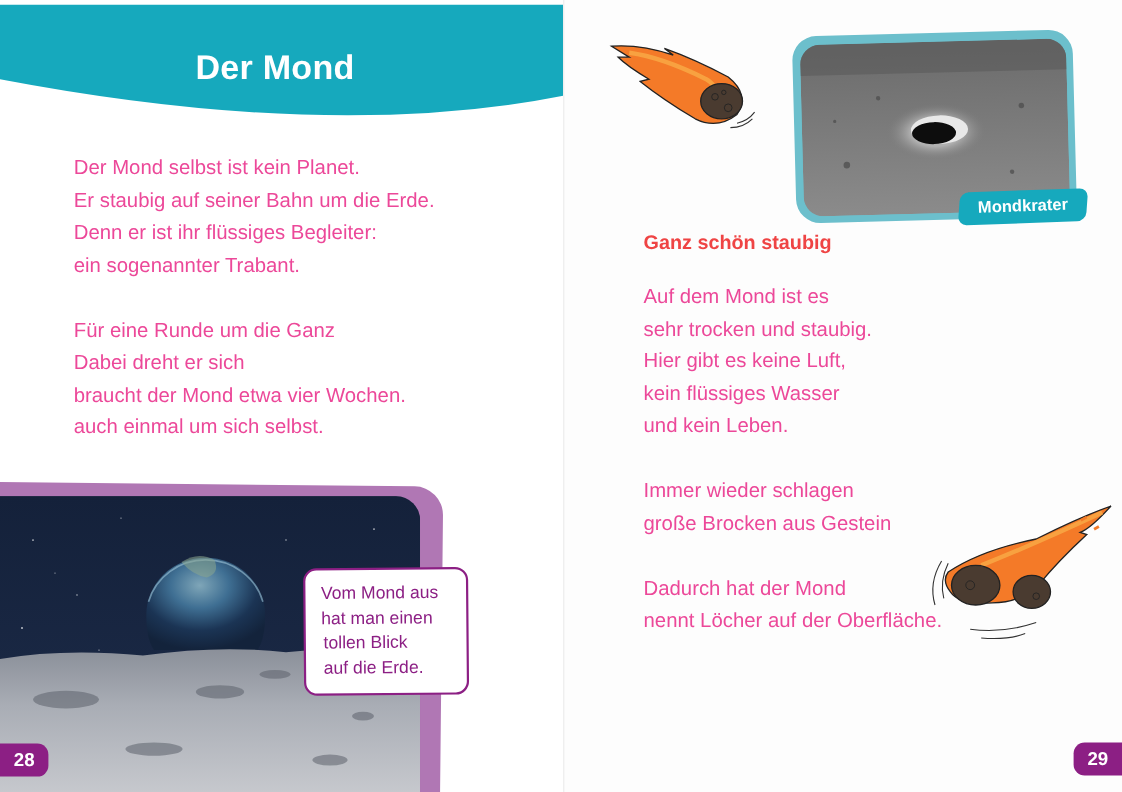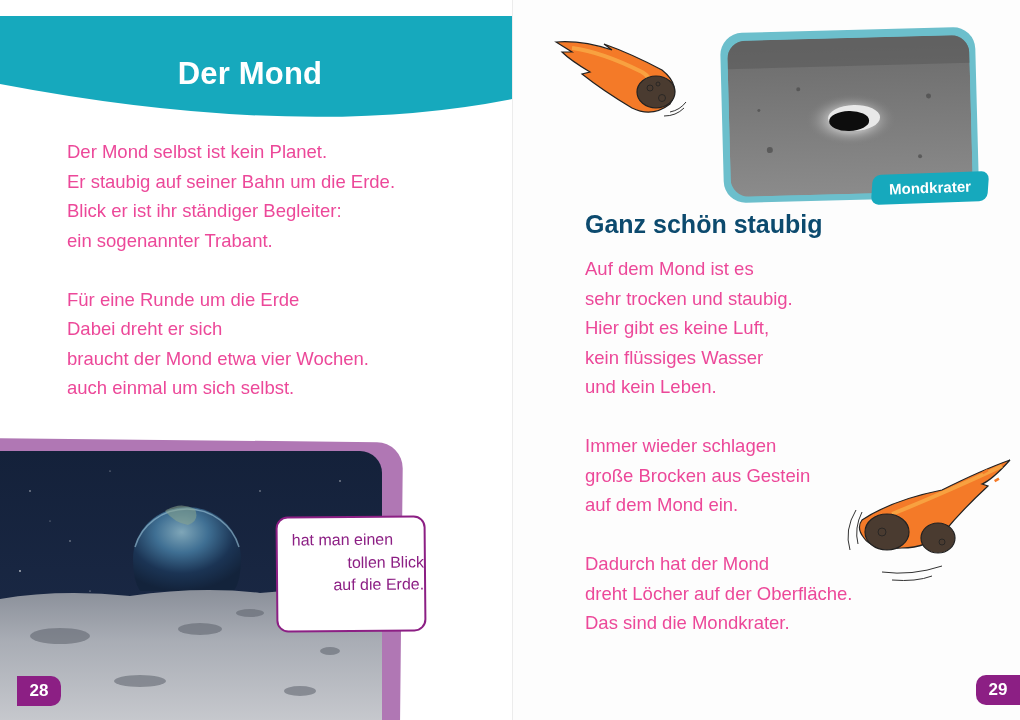--- a/index.html
+++ b/index.html
@@ -4,21 +4,21 @@
   <style>
     * { box-sizing: border-box; margin: 0; padding: 0; }
     html, body { width: 1020px; height: 720px; overflow: hidden; background: #ffffff; }
     body { position: relative; font-family: "Liberation Sans", "DejaVu Sans", sans-serif; color: #1a1a1a; }
 
     .page { position: absolute; top: 0; height: 720px; background: #fff; overflow: hidden; }
     .page-left { left: 0; width: 512px; }
     .page-right { left: 512px; width: 508px; background: #fdfdfd; border-left: 1px solid #ececec; }
 
     
-    .banner { position: absolute; left: 0; top: 16px; width: 532px; height: 110px; }
+    .banner { position: absolute; left: 0; top: 4px; width: 532px; height: 110px; }
     .banner svg { position: absolute; left: 0; top: 0; }
     .banner-title { position: absolute; left: 0; width: 500px; top: 40px; text-align: center;
       color: #fff; font-weight: bold; font-size: 31px; letter-spacing: 0.2px; }
 
     .body-text { position: absolute; font-size: 18.5px; line-height: 29.5px; color: #ec4899; }
     .body-text .line { display: block; white-space: nowrap; }
     .body-text .gap { display: block; height: 29.5px; }
 
     .left-text { left: 67px; top: 137px; }
 
@@ -26,61 +26,61 @@
     .photo-frame { position: absolute; left: -20px; top: 438px; width: 423px; height: 300px;
       background: #b077b4; border-radius: 0 26px 0 0; transform: rotate(0.6deg); transform-origin: left top; }
     .photo-inner { position: absolute; left: 0; top: 451px; width: 382px; height: 269px;
       border-radius: 0 22px 0 0; overflow: hidden; }
     .photo-inner svg { display: block; }
 
     .callout { position: absolute; left: 276px; top: 516px; width: 150px; height: 116px;
       background: #fff; border: 2.5px solid #8c1f84; border-radius: 12px; transform: rotate(-0.5deg);
       padding: 11px 0 0 14px; }
     .callout .line { display: block; color: #8c1f84; font-size: 16px; line-height: 22.5px; white-space: nowrap; }
-    .callout .line.indent { padding-left: 2px; text-align: right; }
+    .callout .line.indent { padding-left: 2px; }
 
     .page-num { position: absolute; width: 44px; height: 30px; background: #8c1f84; color: #fff;
       font-weight: bold; font-size: 17px; line-height: 30px; text-align: center; }
-    .page-num-left { left: 17px; top: 676px; border-radius: 0 10px 10px 0; }
+    .page-num-left { left: 0; top: 676px; border-radius: 0 10px 10px 0; }
     .page-num-right { left: 976px; top: 675px; border-radius: 10px 0 0 10px; }
 
     
     .crater-frame { position: absolute; left: 722px; top: 30px; width: 255px; height: 170px;
       background: #6cbfcc; border-radius: 22px; transform: rotate(-1.5deg); }
     .crater-inner { position: absolute; left: 729px; top: 38px; width: 242px; height: 156px;
       border-radius: 18px; overflow: hidden; transform: rotate(-1.5deg); }
     .crater-label { position: absolute; left: 872px; top: 173px; width: 116px; height: 30px;
       background: #16a9bd; border-radius: 8px; transform: skewX(-6deg) rotate(-2deg); }
     .crater-label span { display: block; transform: skewX(6deg); color: #fff; font-weight: bold;
       font-size: 15px; line-height: 30px; text-align: center; }
 
-    .right-heading { position: absolute; left: 585px; top: 210px; color: #0c4a6e; font-weight: bold;
-      font-size: 25px; white-space: nowrap; }
+    .right-heading { position: absolute; left: 585px; top: 210px; color: #ef4444; font-weight: bold;
+      font-size: 18px; white-space: nowrap; }
     .right-text { left: 585px; top: 254px; }
 
     .meteor { position: absolute; }
   </style>
 </head>
 <body>
 
 <div class="page page-left">
   <div class="banner">
     <svg width="512" height="110" viewBox="0 0 512 110">
       <path d="M0 0 H512 V83 Q300 125 0 68 Z" fill="#16a9bd"></path>
     </svg>
     <div class="banner-title">Der Mond</div>
   </div>
 
   <div class="body-text left-text">
     <span class="line">Der Mond selbst ist kein Planet.</span>
     <span class="line">Er staubig auf seiner Bahn um die Erde.</span>
-    <span class="line">Blick er ist ihr ständiger Begleiter:</span>
+    <span class="line">Denn er ist ihr flüssiges Begleiter:</span>
     <span class="line">ein sogenannter Trabant.</span>
     <span class="gap"></span>
-    <span class="line">Für eine Runde um die Erde</span>
+    <span class="line">Für eine Runde um die Ganz</span>
     <span class="line">Dabei dreht er sich</span>
     <span class="line">braucht der Mond etwa vier Wochen.</span>
     <span class="line">auch einmal um sich selbst.</span>
   </div>
 
   <div class="photo-frame"></div>
   <div class="photo-inner">
     <svg width="382" height="269" viewBox="0 0 382 269">
       <defs>
         <linearGradient id="sky" x1="0" y1="0" x2="0" y2="1">
@@ -123,20 +123,21 @@
         <ellipse cx="200" cy="178" rx="22" ry="6"></ellipse>
         <ellipse cx="250" cy="162" rx="14" ry="4"></ellipse>
         <ellipse cx="330" cy="200" rx="10" ry="4"></ellipse>
         <ellipse cx="140" cy="230" rx="26" ry="6"></ellipse>
         <ellipse cx="300" cy="240" rx="16" ry="5"></ellipse>
       </g>
     </svg>
   </div>
 
   <div class="callout">
+    <span class="line">Vom Mond aus</span>
     <span class="line">hat man einen</span>
     <span class="line indent">tollen Blick</span>
     <span class="line indent">auf die Erde.</span>
   </div>
 
   <div class="page-num page-num-left">28</div>
 </div>
 
 <div class="page page-right"></div>
 
@@ -186,25 +187,23 @@
 
 <div class="body-text right-text">
   <span class="line">Auf dem Mond ist es</span>
   <span class="line">sehr trocken und staubig.</span>
   <span class="line">Hier gibt es keine Luft,</span>
   <span class="line">kein flüssiges Wasser</span>
   <span class="line">und kein Leben.</span>
   <span class="gap"></span>
   <span class="line">Immer wieder schlagen</span>
   <span class="line">große Brocken aus Gestein</span>
-  <span class="line">auf dem Mond ein.</span>
   <span class="gap"></span>
   <span class="line">Dadurch hat der Mond</span>
-  <span class="line">dreht Löcher auf der Oberfläche.</span>
-  <span class="line">Das sind die Mondkrater.</span>
+  <span class="line">nennt Löcher auf der Oberfläche.</span>
 </div>
 
 <svg class="meteor" style="left:832px; top:450px;" width="185" height="140" viewBox="0 0 185 140">
   <path d="M30 70 Q60 50 110 40 Q150 20 178 10 Q160 30 150 34 L156 36 Q130 60 112 82 Q95 98 70 98 Q40 100 32 88 Q24 78 30 70 Z" fill="#f47a28" stroke="#222" stroke-width="1.2"></path>
   <path d="M60 64 Q110 44 170 16" fill="none" stroke="#f9b24a" stroke-width="4" opacity="0.7"></path>
   <ellipse cx="55" cy="82" rx="22" ry="18" fill="#4a3b30" stroke="#222" stroke-width="1.2"></ellipse>
   <ellipse cx="106" cy="88" rx="17" ry="15" fill="#4a3b30" stroke="#222" stroke-width="1.2"></ellipse>
   <circle cx="50" cy="82" r="4" fill="none" stroke="#222" stroke-width="0.8"></circle>
   <circle cx="110" cy="92" r="3" fill="none" stroke="#222" stroke-width="0.8"></circle>
   <path d="M24 60 Q12 80 18 100 M30 62 Q22 78 26 94" fill="none" stroke="#333" stroke-width="1"></path>

